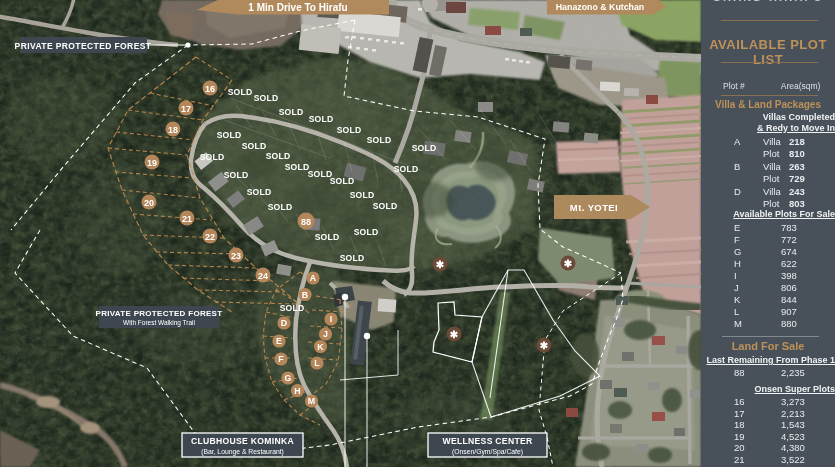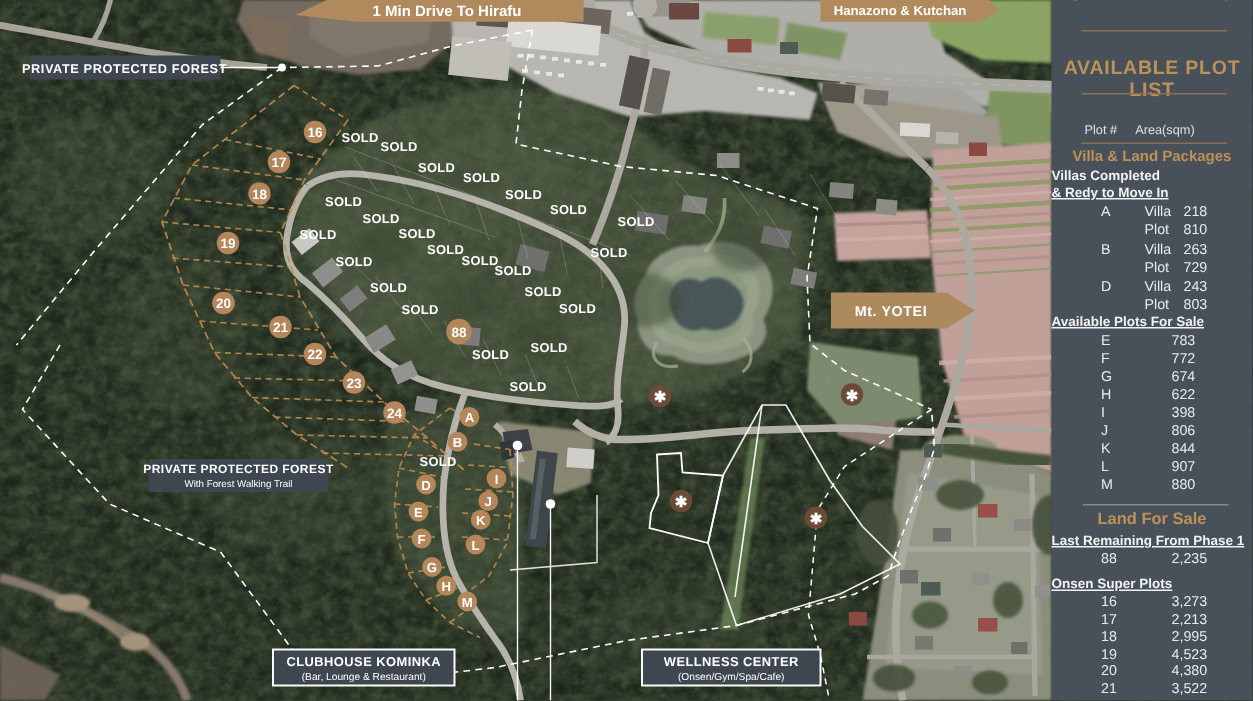--- a/index.html
+++ b/index.html
@@ -577,21 +577,21 @@
 <div id="sbbg"></div>
 
 <div id="sbcut">GRAND HIRAFU</div>
 
 <div class="grule" style="top:20px"></div>
 
 <div id="sbhead">AVAILABLE PLOT LIST</div>
 
 <div class="grule" style="top:62px"></div>
 
-<div id="sbth"><span style="margin-left:22px">Plot #</span><span style="margin-left:12px">Area(sqm)</span></div>
+<div id="sbth"><span style="margin-left:22px">Plot #</span><span style="margin-left:36px">Area(sqm)</span></div>
 
 <div class="grule" style="top:95px"></div>
 
 <div class="gold2" style="top:99px">Villa &amp; Land Packages</div>
 
 <div class="wsub" style="top:112px">Villas Completed<br><span class="u">&amp; Redy to Move In</span></div>
 
 <div class="r3" style="top:135.5px">
         <span class="c1">A</span>
         <span class="c2">Villa</span>
@@ -678,21 +678,21 @@
 <div class="r2" style="top:396px">
         <span class="c1">16</span>
         <span class="c3">3,273</span>
       </div>
 <div class="r2" style="top:407.5px">
         <span class="c1">17</span>
         <span class="c3">2,213</span>
       </div>
 <div class="r2" style="top:419px">
         <span class="c1">18</span>
-        <span class="c3">2,995</span>
+        <span class="c3">1,543</span>
       </div>
 <div class="r2" style="top:430.5px">
         <span class="c1">19</span>
         <span class="c3">4,523</span>
       </div>
 <div class="r2" style="top:442px">
         <span class="c1">20</span>
         <span class="c3">4,380</span>
       </div>
 <div class="r2" style="top:453.5px">
@@ -701,24 +701,24 @@
       </div>
 </div>
 <style>
 #sidebar{position:absolute;left:701px;top:0;width:134px;height:467px;color:#e9ebed;}
 #sbbg{position:absolute;left:0;top:0;width:134px;height:467px;background:#485059;}
 #sbcut{position:absolute;left:0;top:-8px;width:134px;text-align:center;font-size:11px;line-height:11px;font-weight:bold;letter-spacing:2.2px;color:#c3c8cd;height:11px;overflow:hidden;}
 .grule{position:absolute;left:20px;width:97px;height:0;border-top:1.5px solid #8a7050;}
 #sbhead{position:absolute;left:0;top:37px;width:134px;text-align:center;font-size:13px;font-weight:bold;letter-spacing:0.5px;color:#bd9259;}
 #sbth{position:absolute;left:0;top:81px;width:134px;font-size:8.5px;color:#dde0e3;}
 .gold2{position:absolute;left:0;width:134px;text-align:center;font-size:10px;font-weight:bold;color:#bd9259;}
-.wsub{position:absolute;left:0;width:134px;text-align:left;font-size:9px;font-weight:bold;color:#f0f2f4;line-height:10.5px;}
+.wsub{position:absolute;left:0;width:134px;text-align:right;font-size:9px;font-weight:bold;color:#f0f2f4;line-height:10.5px;}
 .u{text-decoration:underline;}
 .r3{position:absolute;left:0;width:134px;font-size:9.5px;}
 .r3 .c1{position:absolute;left:33px;}
 .r3 .c2{position:absolute;left:62px;}
-.r3 .c3{position:absolute;left:88px;}
+.r3 .c3{position:absolute;left:88px;font-weight:bold;}
 .r2{position:absolute;left:0;width:134px;font-size:9.5px;}
 .r2 .c1{position:absolute;left:33px;}
 .r2 .c3{position:absolute;left:80px;}
 #sbdiv{position:absolute;left:21px;top:336px;width:97px;border-top:1px solid #838990;}
 </style>
 </div>
 
 </body></html>

